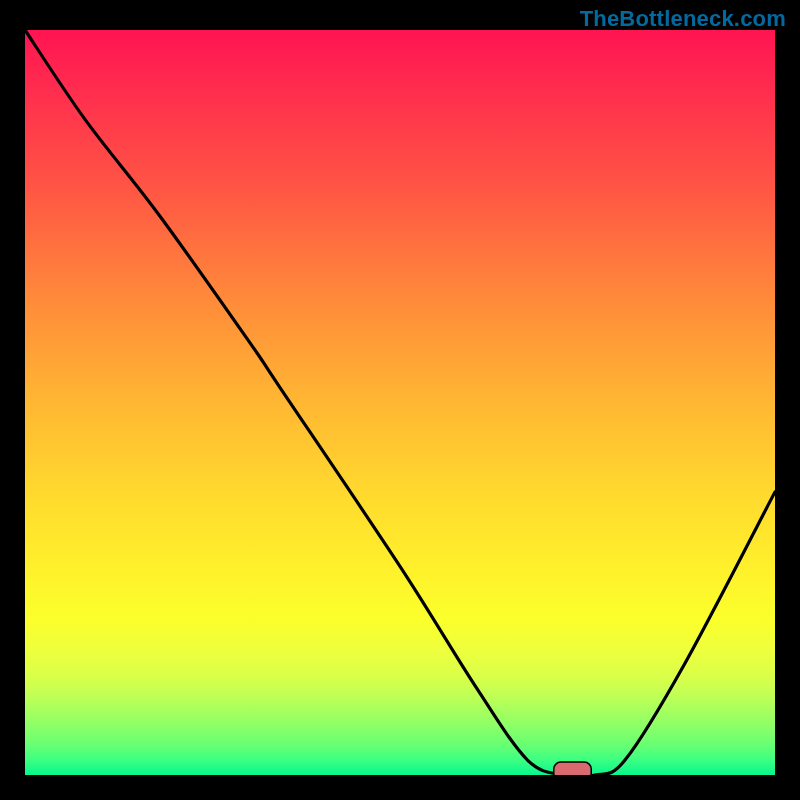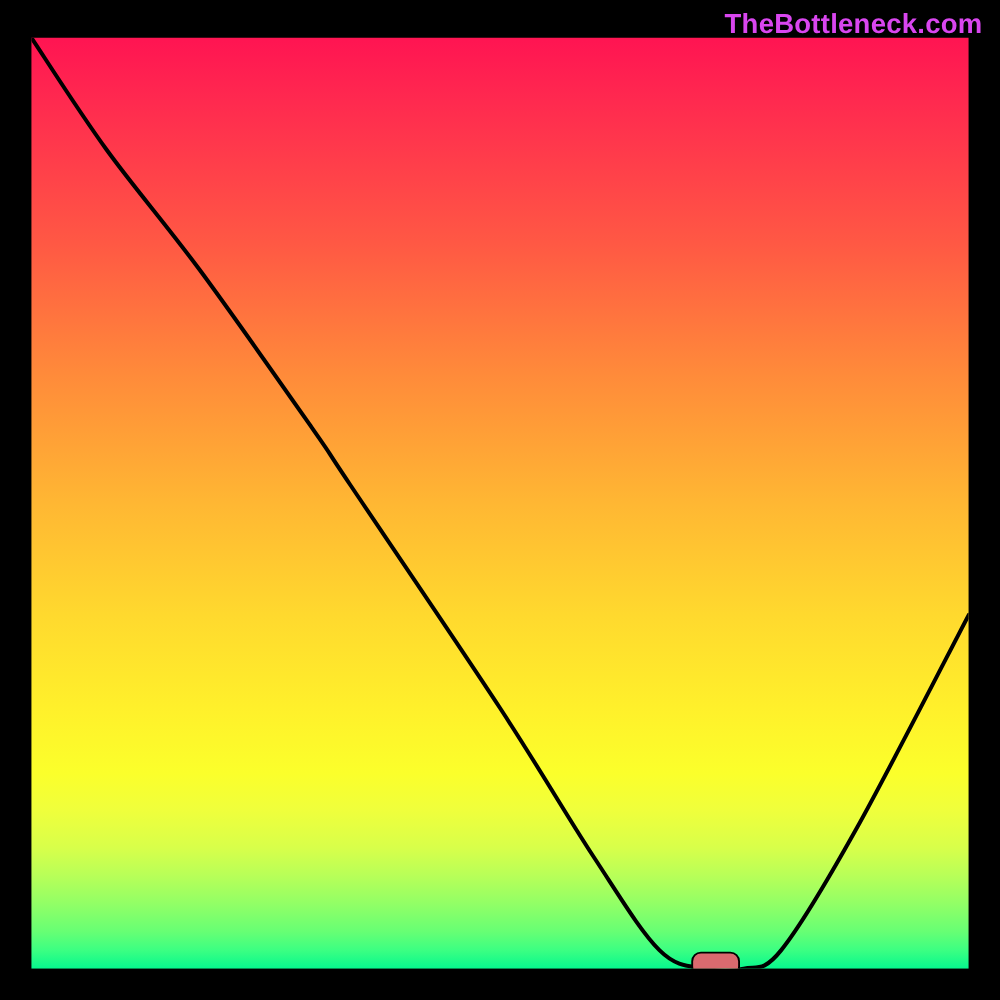--- a/index.html
+++ b/index.html
@@ -6,21 +6,21 @@
   html, body { width: 800px; height: 800px; overflow: hidden; }
   body { background: #000; position: relative; }
 
   .watermark {
     position: absolute;
     top: 6px;
     right: 14px;
     font-family: Arial, Helvetica, sans-serif;
     font-size: 22px;
     font-weight: bold;
-    color: #d946ef;
+    color: #0369a1;
     letter-spacing: 0.2px;
     z-index: 50;
   }
 
   .plot {
     position: absolute;
     left: 25px;
     top: 30px;
     width: 750px;
     height: 745px;

